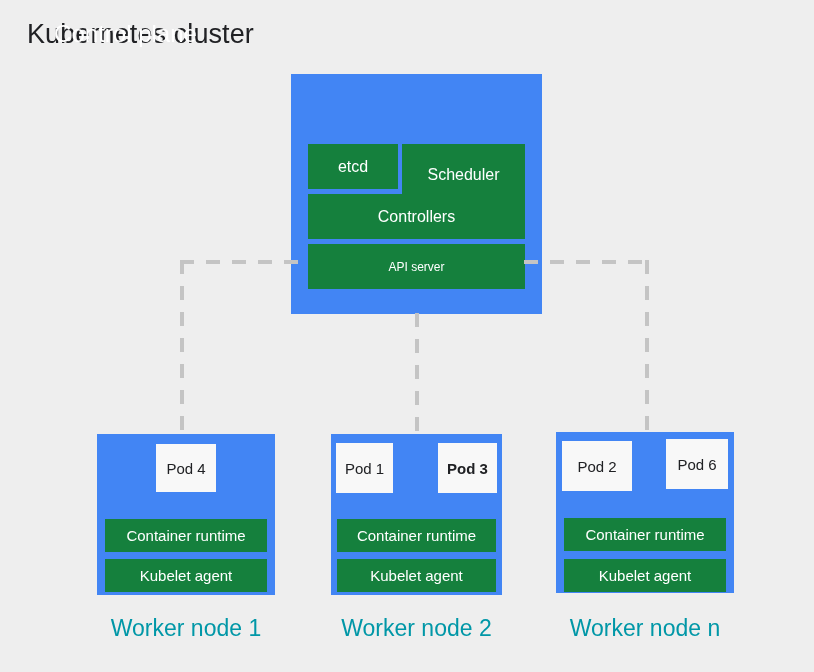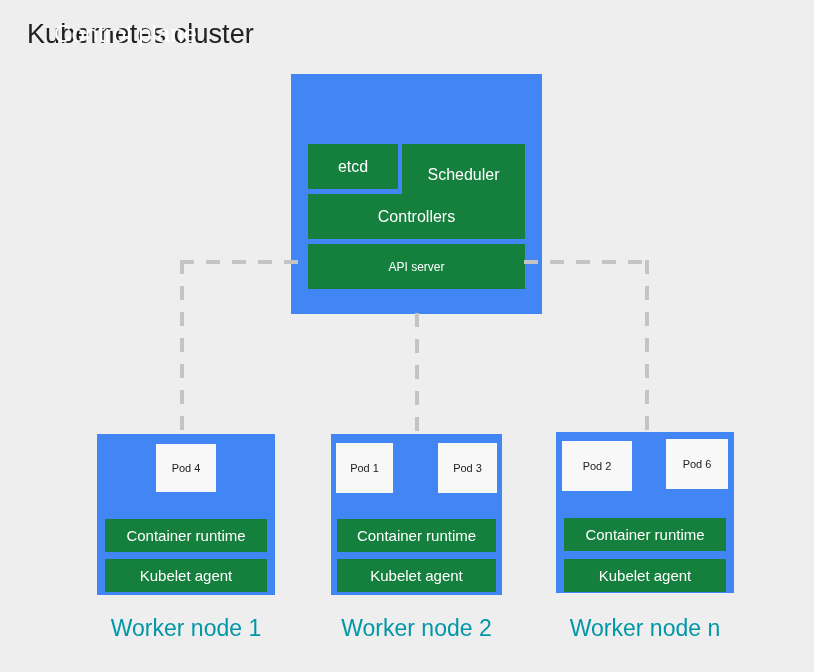--- a/index.html
+++ b/index.html
@@ -50,21 +50,21 @@
     white-space: nowrap;
   }
   .white-box {
     position: absolute;
     background: #f8f8f8;
     color: #202124;
     box-sizing: border-box;
     display: flex;
     align-items: center;
     justify-content: center;
-    font-size: 11px;
+    font-size: 15px;
     white-space: nowrap;
   }
 
   
   #control-plane {
     left: 291px;
     top: 74px;
     width: 251px;
     height: 240px;
   }
@@ -120,21 +120,21 @@
   
   #node1-box     { left:  97px; top: 434px; width: 178px; height: 161px; }
   #node1-pod4    { left: 156px; top: 444px; width:  60px; height: 48px; }
   #node1-runtime { left: 105px; top: 519px; width: 162px; height: 33px; }
   #node1-kubelet { left: 105px; top: 559px; width: 162px; height: 33px; }
   #node1-label   { left:  97px; top: 615px; width: 178px; }
 
   
   #node2-box     { left: 331px; top: 434px; width: 171px; height: 161px; }
   #node2-pod1    { left: 336px; top: 443px; width:  57px; height: 50px; }
-  #node2-pod3    { left: 438px; top: 443px; width:  59px; height: 50px; }
+  #node2-pod3    { left: 438px; top: 443px; width:  59px; height: 50px; font-weight: bold; }
   #node2-runtime { left: 337px; top: 519px; width: 159px; height: 33px; }
   #node2-kubelet { left: 337px; top: 559px; width: 159px; height: 33px; }
   #node2-label   { left: 331px; top: 615px; width: 171px; }
 
   
   #noden-box     { left: 556px; top: 432px; width: 178px; height: 161px; }
   #noden-pod2    { left: 562px; top: 441px; width:  70px; height: 50px; }
   #noden-pod6    { left: 666px; top: 439px; width:  62px; height: 50px; }
   #noden-runtime { left: 564px; top: 518px; width: 162px; height: 33px; }
   #noden-kubelet { left: 564px; top: 559px; width: 162px; height: 33px; }

